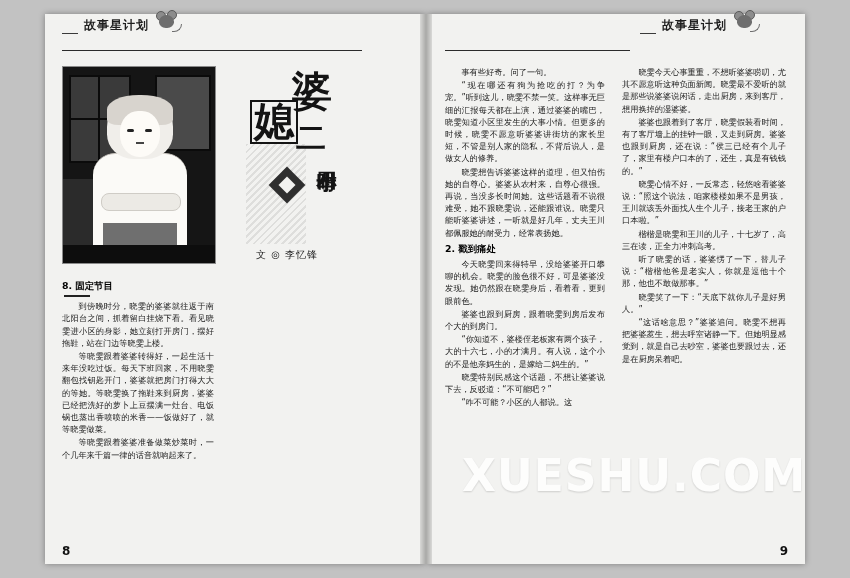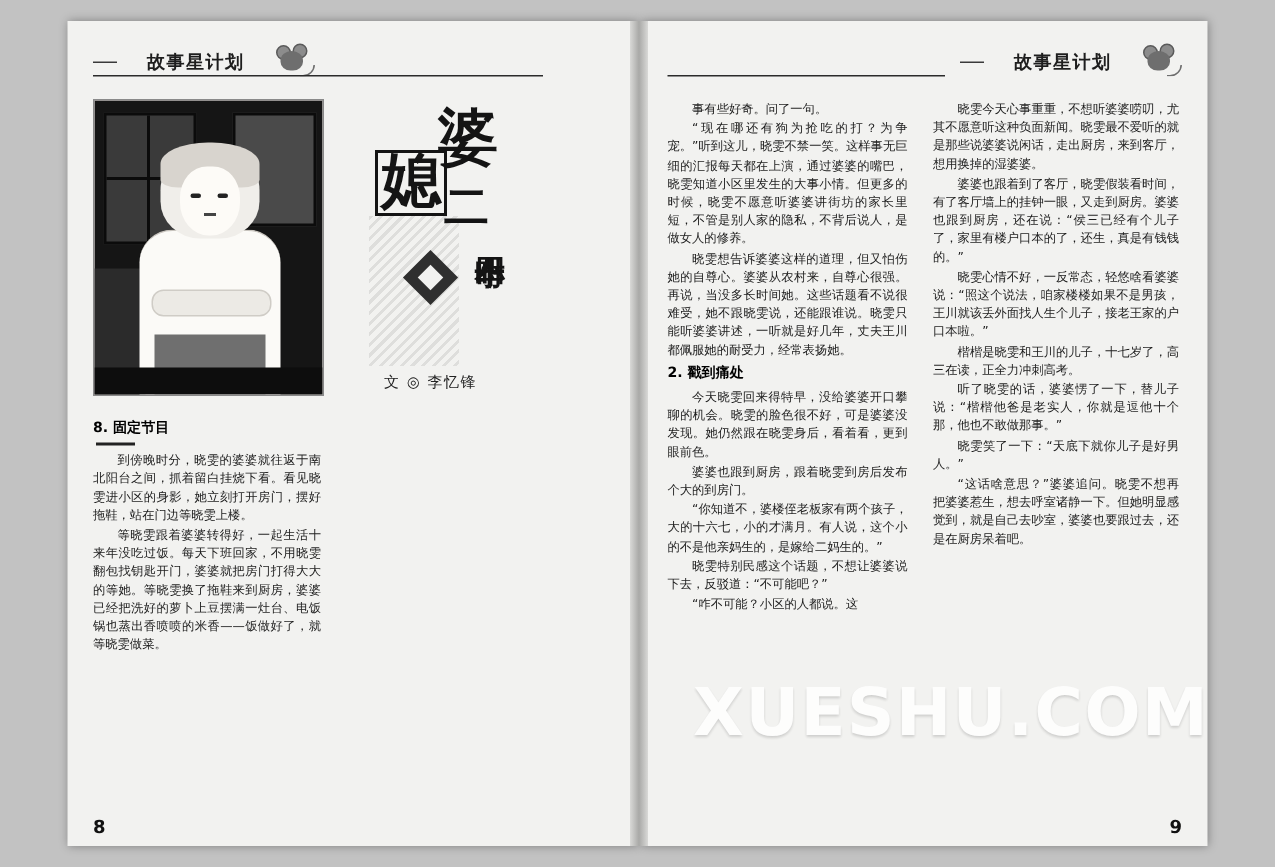--- a/index.html
+++ b/index.html
@@ -19,22 +19,22 @@
     box-shadow:0 0 6px rgba(0,0,0,.35);
   }
   .page.left{left:45px;width:380px;}
   .page.right{left:428px;width:377px;}
   .gutter{
     position:absolute;left:420px;top:14px;width:12px;height:550px;
     background:linear-gradient(to right,#d9d9d7,#a9a9a7,#d9d9d7);
   }
   
   .runhead{
-    position:absolute;top:28px;height:26px;
-    display:flex;align-items:center;gap:20px;
+    position:absolute;top:8px;height:26px;
+    display:flex;align-items:flex-end;gap:6px;
   }
   .runhead.left{left:62px;}
   .runhead.right{left:640px;}
   .rh-line{width:16px;height:1px;background:#3a3a3a;}
   .rh-text{
     font-size:12px;font-weight:bold;color:#1e1e1e;
     letter-spacing:1px;
     font-family:"DejaVu Sans","Liberation Sans",sans-serif;
   }
   .rh-mouse{width:26px;height:24px;position:relative;}
@@ -242,20 +242,21 @@
     <div class="t-char t-er">二</div>
     <div class="t-char t-shi">十四小时</div>
     <div class="byline">文 ◎ 李忆锋</div>
   </div>
 
   <div class="col l-c1">
     <div class="sec">8. 固定节目</div>
     <span class="dash"></span>
     <p>到傍晚时分，晓雯的婆婆就往返于南北阳台之间，抓着留白挂烧下看。看见晓雯进小区的身影，她立刻打开房门，摆好拖鞋，站在门边等晓雯上楼。</p>
     <p>等晓雯跟着婆婆转得好，一起生活十来年没吃过饭。每天下班回家，不用晓雯翻包找钥匙开门，婆婆就把房门打得大大的等她。等晓雯换了拖鞋来到厨房，婆婆已经把洗好的萝卜上豆摆满一灶台、电饭锅也蒸出香喷喷的米香——饭做好了，就等晓雯做菜。</p>
+    <p>等晓雯跟着婆婆准备做菜炒菜时，一个几年来千篇一律的话音就响起来了。</p>
   </div>
 
 
   <div class="col r-c1">
     <p>事有些好奇。问了一句。</p>
     <p>“现在哪还有狗为抢吃的打？为争宠。”听到这儿，晓雯不禁一笑。这样事无巨细的汇报每天都在上演，通过婆婆的嘴巴，晓雯知道小区里发生的大事小情。但更多的时候，晓雯不愿意听婆婆讲街坊的家长里短，不管是别人家的隐私，不背后说人，是做女人的修养。</p>
     <p>晓雯想告诉婆婆这样的道理，但又怕伤她的自尊心。婆婆从农村来，自尊心很强。再说，当没多长时间她。这些话题看不说很难受，她不跟晓雯说，还能跟谁说。晓雯只能听婆婆讲述，一听就是好几年，丈夫王川都佩服她的耐受力，经常表扬她。</p>
     <div class="sec">2. 戳到痛处</div>
     <p>今天晓雯回来得特早，没给婆婆开口攀聊的机会。晓雯的脸色很不好，可是婆婆没发现。她仍然跟在晓雯身后，看着看，更到眼前色。</p>
     <p>婆婆也跟到厨房，跟着晓雯到房后发布个大的到房门。</p>

